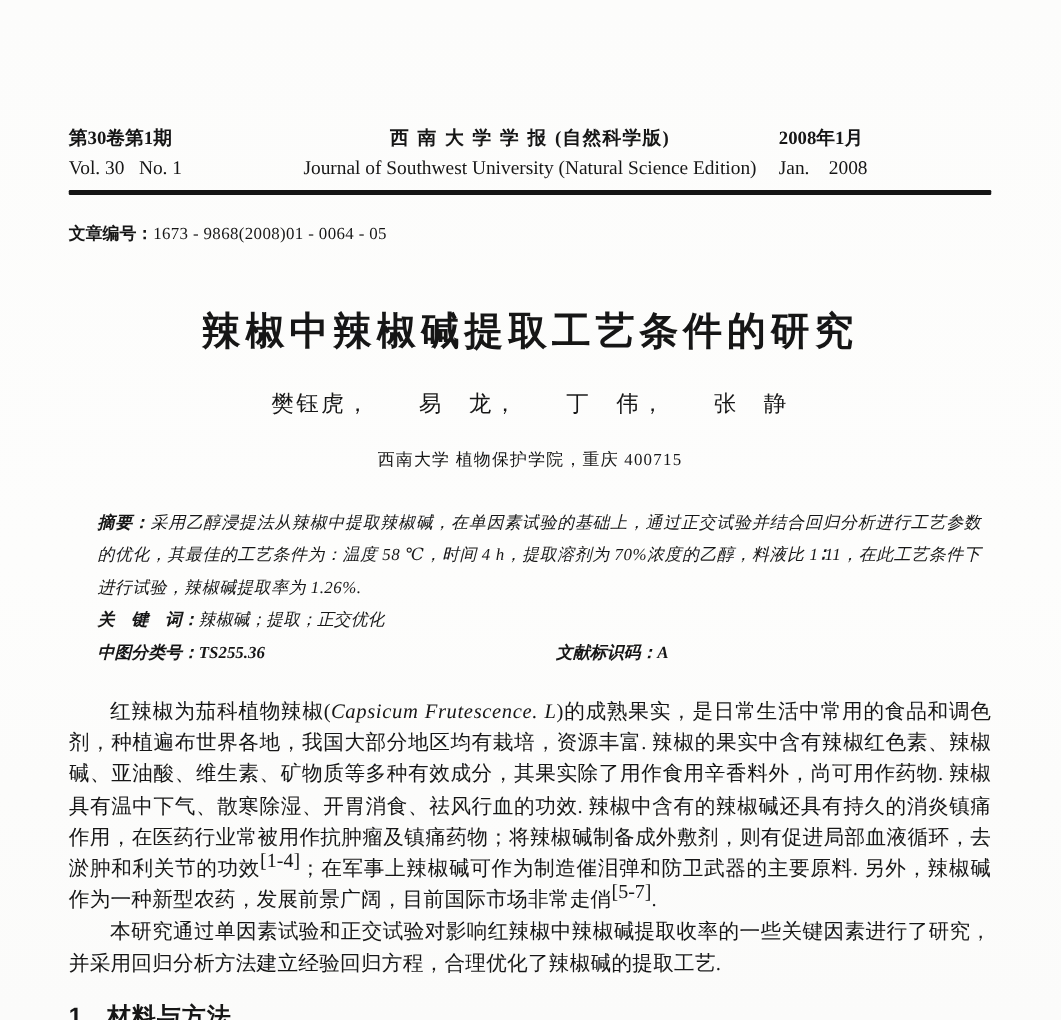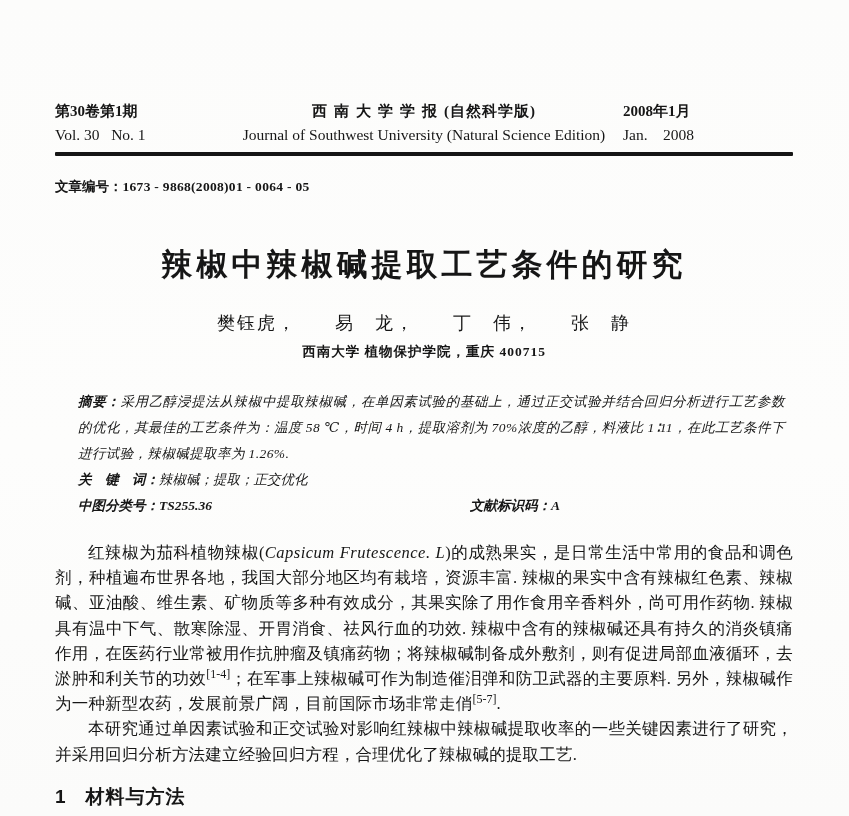--- a/index.html
+++ b/index.html
@@ -25,47 +25,47 @@
   .hrow .h-right { text-align: left; white-space: pre; }
   .hrow.cn { font-size: 15px; line-height: 22px; font-weight: 600; }
   .hrow.cn .jmain { letter-spacing: 7px; }
   .hrow.cn .jsub  { letter-spacing: 1px; }
   .hrow.en { font-size: 15.5px; line-height: 25px; font-weight: 400; }
   .rule { margin-top: 5px; height: 4px; background: #151515; border-radius: 1px; }
 
   
   .article-id { margin-top: 22px; font-size: 13.5px; }
   .article-id .lbl { font-family: "Liberation Sans", "DejaVu Sans", sans-serif; font-weight: 700; }
-  .article-id .val { font-weight: 700; letter-spacing: 0.3px; }
+  .article-id .val { font-weight: 400; letter-spacing: 0.3px; }
 
   
   .title {
     margin-top: 48px; text-align: center;
     font-family: "Liberation Sans", "DejaVu Sans", sans-serif;
     font-size: 31px; font-weight: 700; letter-spacing: 4px; line-height: 42px;
   }
   .authors {
     margin-top: 25px; display: flex; justify-content: center; gap: 38px;
     font-size: 18px; letter-spacing: 2px; white-space: pre;
   }
-  .affiliation { margin-top: 8px; text-align: center; font-size: 13.5px; letter-spacing: 1px; font-weight: bold; }
+  .affiliation { margin-top: 24px; text-align: center; font-size: 13.5px; letter-spacing: 1px; }
 
   
   .abstract { margin: 28px 8px 0 23px; font-size: 13.5px; line-height: 26px; font-style: italic; }
   .abstract .lbl { font-family: "Liberation Sans", "DejaVu Sans", sans-serif; font-weight: 700; white-space: pre; }
   .abstract .abs-text { text-align: justify; letter-spacing: 0.4px; }
-  .abstract .meta-line { display: flex; gap: 25px; }
+  .abstract .meta-line { display: flex; }
   .abstract .clc-val, .abstract .doc-val { font-weight: 700; }
   .abstract .doc-group { margin-left: 233px; }
 
   
   .body-text { margin-top: 21px; font-size: 16.5px; line-height: 25.2px; text-align: justify; }
   .body-text p { text-indent: 2em; letter-spacing: 0.2px; }
   .species { font-style: italic; letter-spacing: 0.5px; }
-  sup.ref { font-size: 12px; line-height: 0; letter-spacing: 0; }
+  sup.ref { font-size: 16px; line-height: 0; letter-spacing: 0; }
 
   
   .section-heading {
     margin-top: 17px;
     font-family: "Liberation Sans", "DejaVu Sans", sans-serif;
     font-size: 19px; font-weight: 700; letter-spacing: 1px;
   }
   .section-heading .num { margin-right: 20px; letter-spacing: 0; }
 </style>
 </head>

